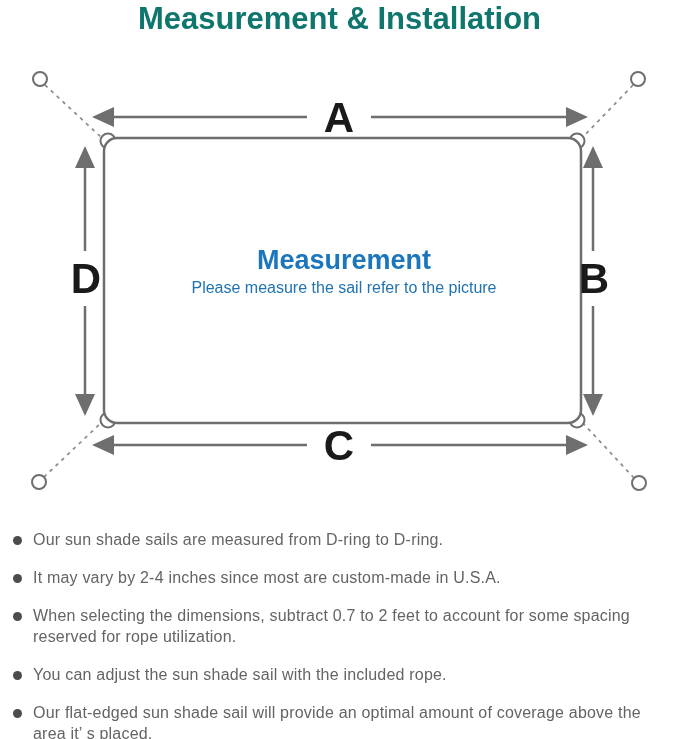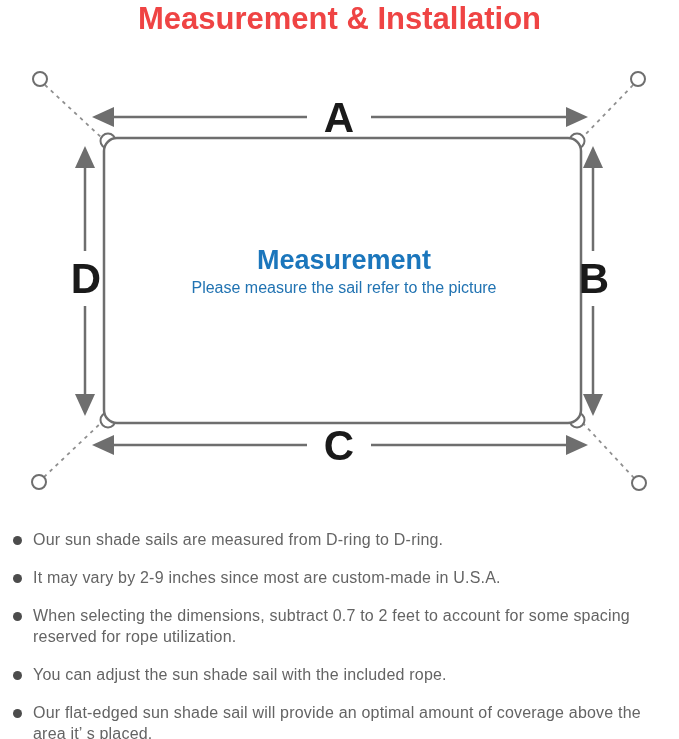--- a/index.html
+++ b/index.html
@@ -10,21 +10,21 @@
     background: #ffffff;
     overflow: hidden;
     font-family: "Liberation Sans", sans-serif;
   }
   .page-title {
     position: absolute;
     top: 1px; left: 0; width: 100%;
     text-align: center;
     font-size: 31px;
     font-weight: 700;
-    color: #ef4444;
+    color: #0f766e;
     letter-spacing: 0px;
     margin: 0;
   }
   .diagram-svg {
     position: absolute;
     top: 0; left: 0;
   }
   .dim-label {
     font-family: "Liberation Sans", sans-serif;
     font-size: 42px;
@@ -137,21 +137,21 @@
     <text class="center-subtitle" x="344" y="293" text-anchor="middle">Please measure the sail refer to the picture</text>
   </svg>
 
   <ul class="notes">
     <li class="note-item">
       <span class="note-dot"></span>
       <span class="note-text">Our sun shade sails are measured from D-ring to D-ring.</span>
     </li>
     <li class="note-item">
       <span class="note-dot"></span>
-      <span class="note-text">It may vary by 2-9 inches since most are custom-made in U.S.A.</span>
+      <span class="note-text">It may vary by 2-4 inches since most are custom-made in U.S.A.</span>
     </li>
     <li class="note-item">
       <span class="note-dot"></span>
       <span class="note-text">When selecting the dimensions, subtract 0.7 to 2 feet to account for some spacing reserved for rope utilization.</span>
     </li>
     <li class="note-item">
       <span class="note-dot"></span>
       <span class="note-text">You can adjust the sun shade sail with the included rope.</span>
     </li>
     <li class="note-item">

